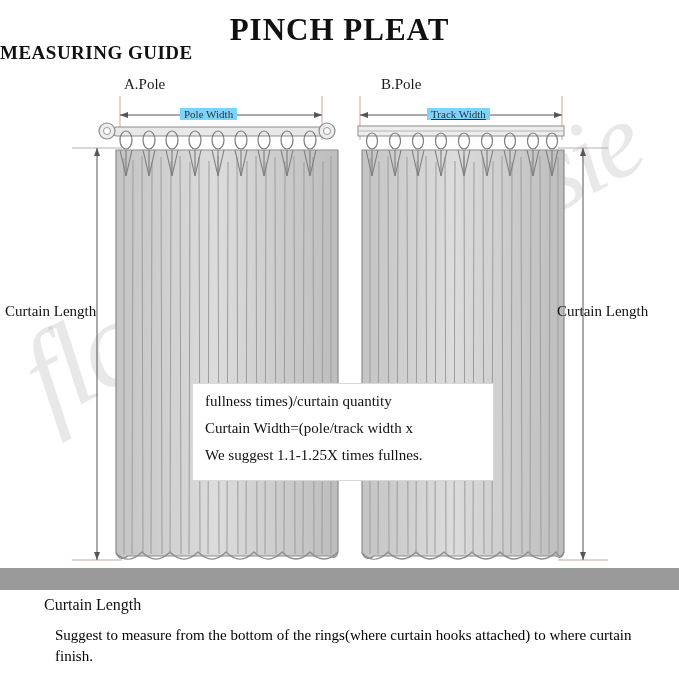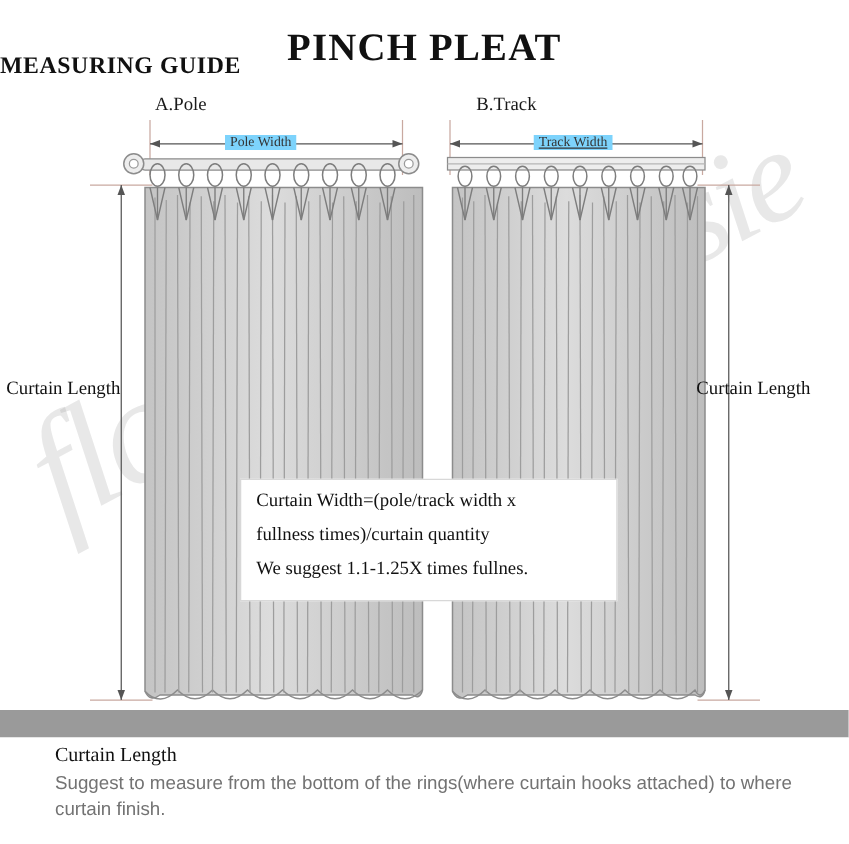--- a/index.html
+++ b/index.html
@@ -17,21 +17,21 @@
   }
   .page {
     position: relative;
     width: 679px;
     height: 675px;
   }
 
   
   .title {
     position: absolute;
-    top: 20px;
+    top: 12px;
     left: 0;
     width: 679px;
     text-align: center;
     font-size: 31px;
     font-weight: bold;
     letter-spacing: 1px;
     font-family: "Liberation Serif", serif;
   }
   .subtitle {
     position: absolute;
@@ -119,23 +119,23 @@
   }
   .footer-title {
     font-size: 16px;
     font-family: "Liberation Serif", serif;
     color: #111;
     margin: 0 0 2px 0;
   }
   .footer-text {
     font-size: 15px;
     line-height: 21px;
-    font-family: Liberation Sans, sans-serif;
-    color: #737373;
-    margin: 0;
+    font-family: Liberation Serif, serif;
+    color: #000000;
+    margin: 11px;
   }
 
   
   .watermark {
     position: absolute;
     font-family: "Liberation Serif", serif;
     color: rgba(150,150,150,0.22);
     font-style: italic;
     font-size: 120px;
     letter-spacing: -4px;
@@ -156,21 +156,21 @@
 
 <div class="page">
 
   <div class="watermark" id="wm-1">flcosie</div>
   <div class="watermark" id="wm-2">flcosie</div>
 
   <div class="title">PINCH PLEAT</div>
   <div class="subtitle">MEASURING GUIDE</div>
 
   <div class="panel-head" id="head-pole">A.Pole</div>
-  <div class="panel-head" id="head-track">B.Track</div>
+  <div class="panel-head" id="head-track">B.Pole</div>
 
   <svg class="diagram" width="679" height="675" viewBox="0 0 679 675">
 
     <defs>
 
       <linearGradient id="foldShade" x1="0" y1="0" x2="1" y2="0">
         <stop offset="0%" stop-color="#c4c4c4"></stop>
         <stop offset="45%" stop-color="#dcdcdc"></stop>
         <stop offset="100%" stop-color="#bdbdbd"></stop>
       </linearGradient>
@@ -352,22 +352,22 @@
     </g>
   </svg>
 
   <div class="width-label" id="label-pole-width">Pole Width</div>
   <div class="width-label" id="label-track-width">Track Width</div>
 
   <div class="length-label" id="label-len-left">Curtain Length</div>
   <div class="length-label" id="label-len-right">Curtain Length</div>
 
   <div class="formula-box">
+    <p>fullness times)/curtain quantity</p>
     <p>Curtain Width=(pole/track width x</p>
-    <p>fullness times)/curtain quantity</p>
     <p>We suggest 1.1-1.25X times fullnes.</p>
   </div>
 
   <div class="footer-bar"></div>
   <div class="footer-body">
     <p class="footer-title">Curtain Length</p>
     <p class="footer-text">Suggest to measure from the bottom of the rings(where curtain hooks attached) to where curtain finish.</p>
   </div>
 
 </div>

